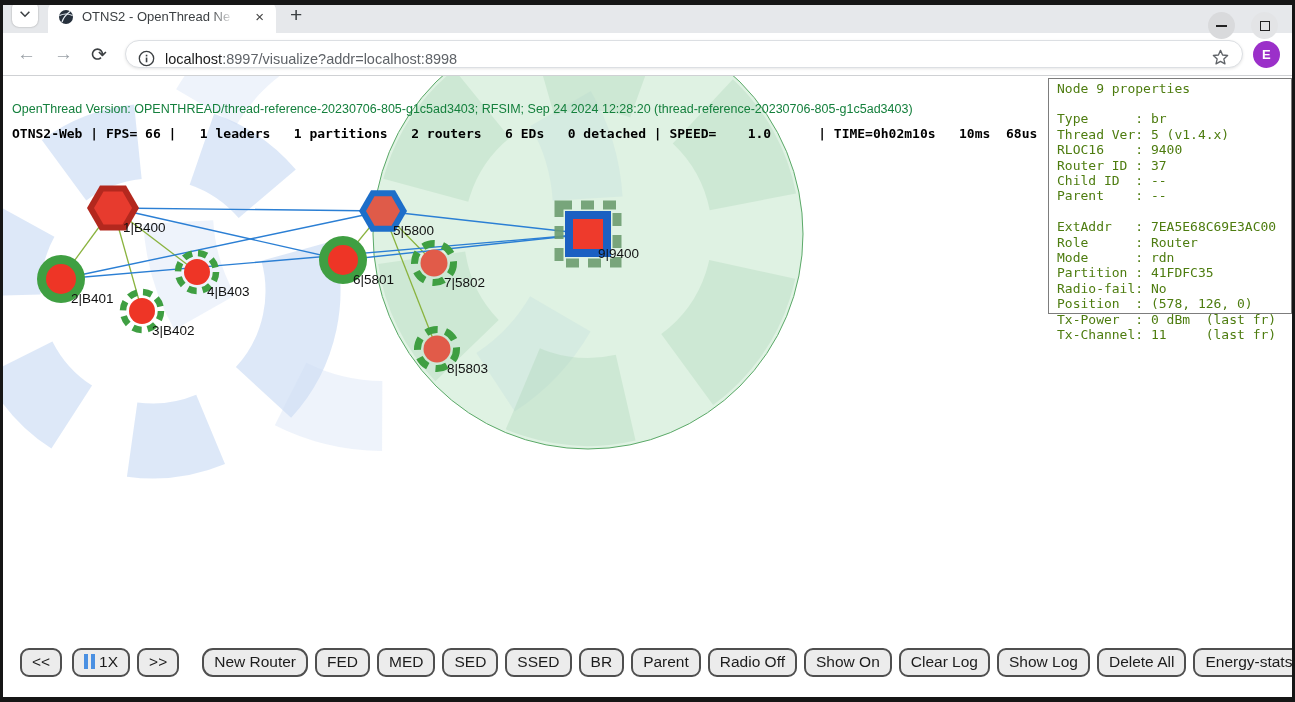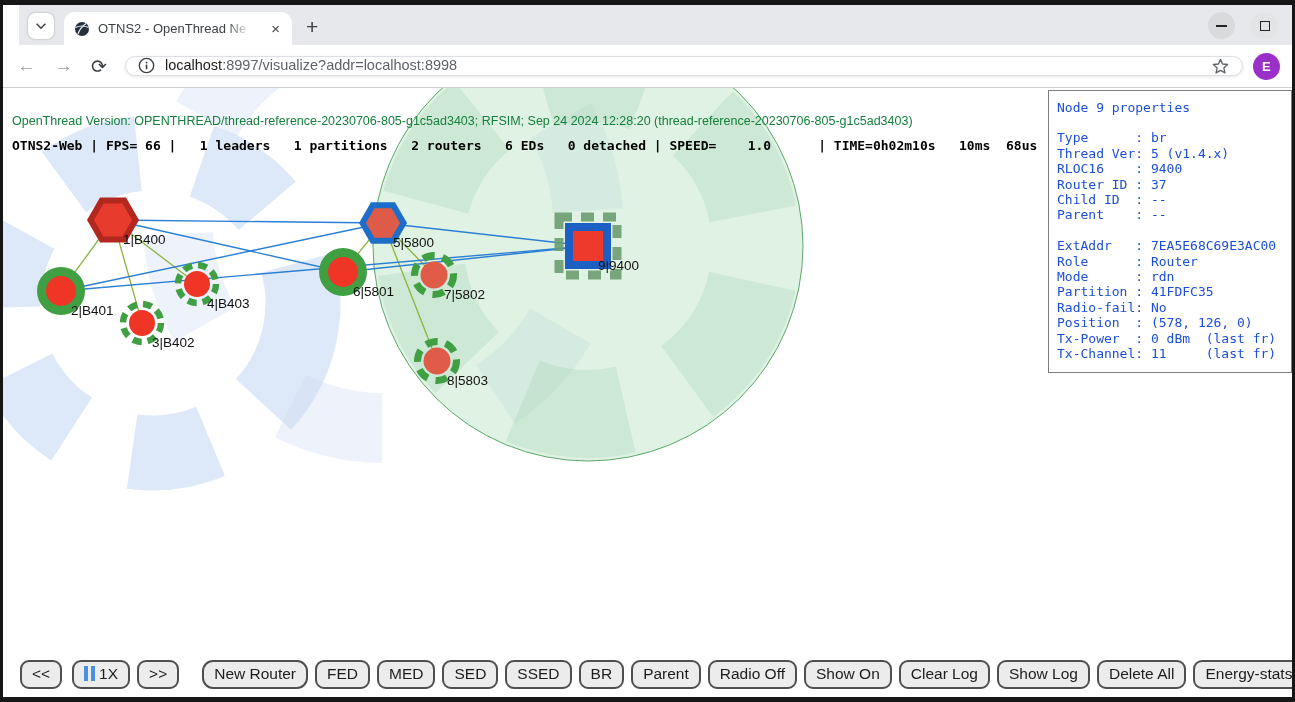--- a/index.html
+++ b/index.html
@@ -4,54 +4,54 @@
 <style>
   * { box-sizing: border-box; margin: 0; padding: 0; }
   html,body { width: 1295px; height: 702px; background:#fff; font-family:"Liberation Sans",sans-serif; }
   .window {
     width:1295px; height:702px;
     border-left:3px solid #161616; border-right:3px solid #161616;
     border-top:5px solid #161616; border-bottom:5px solid #161616;
     display:flex; flex-direction:column; background:#fff; overflow:hidden;
   }
   
-  .titlebar { height:40px; background:#e6e8eb; display:flex; align-items:flex-end; position:relative; flex:0 0 auto;margin-left:16px; }
+  .titlebar { height:28px; background:#e6e8eb; display:flex; align-items:flex-end; position:relative; flex:0 0 auto; }
   .tab-chevron-btn { width:26px; height:26px; background:#fff; border-radius:7px; margin:0 0 6px 9px;
     display:flex; align-items:center; justify-content:center; box-shadow:0 0 2px rgba(0,0,0,.35); cursor:pointer; }
   .tab { height:33px; width:228px; background:#fff; border-radius:11px 11px 0 0; margin-left:10px;
     display:flex; align-items:center; padding:0 8px 0 10px; position:relative; }
   .tab-title { font-size:13px; color:#3c4043; white-space:nowrap; overflow:hidden; width:152px;
     -webkit-mask-image:linear-gradient(90deg,#000 85%,transparent); mask-image:linear-gradient(90deg,#000 85%,transparent); }
   .tab-close { font-size:15px; color:#444; margin-left:auto; cursor:pointer; line-height:1; padding:2px 4px; border-radius:50%; }
   .newtab-btn { font-size:21px; color:#3c4043; margin:0 0 8px 14px; cursor:pointer; line-height:1; }
   .win-controls { position:absolute; right:14px; top:7px; display:flex; gap:16px; align-items:center; }
   .win-btn { width:27px; height:27px; border-radius:50%; background:#d9dadc; display:flex; align-items:center; justify-content:center; cursor:pointer; }
   .win-btn .dash { width:11px; height:2px; background:#222; }
   .win-btn .sq { width:10px; height:10px; border:1.6px solid #222; background:transparent; }
   
   .navbar { height:43px; background:#fff; border-bottom:1px solid #cfd1d4; display:flex; align-items:center; padding:0 10px 0 14px; flex:0 0 auto; }
   .nav-icon { font-size:19px; color:#9aa0a6; margin-right:18px; cursor:pointer; }
   .nav-icon.enabled { color:#3c4043; }
-  .omnibox { flex:1 1 auto; height:20px; border:1px solid #dcdfe3; border-radius:16px; background:#fff;
-    box-shadow:0 1px 3px rgba(0,0,0,.10); display:flex; align-items:flex-start; padding:0 12px; margin-right:10px; max-width:1118px; }
+  .omnibox { flex:1 1 auto; height:28px; border:1px solid #dcdfe3; border-radius:16px; background:#fff;
+    box-shadow:0 1px 3px rgba(0,0,0,.10); display:flex; align-items:flex-end; padding:0 12px; margin-right:10px; max-width:1118px; }
   .info-icon { margin-right:10px; flex:0 0 auto; }
   .url-text { font-size:14.5px; color:#5f6368; white-space:nowrap; overflow:hidden; flex:1 1 auto; }
   .url-text .host { color:#1b1b1b; }
   .star-icon { margin-left:8px; flex:0 0 auto; cursor:pointer; }
   .avatar { width:27px; height:27px; border-radius:50%; background:#9b30c9; color:#fff; font-size:13px; font-weight:bold;
     display:flex; align-items:center; justify-content:center; cursor:pointer; flex:0 0 auto; }
   
   .content { position:relative; height:563px; background:#fff; flex:0 0 auto; overflow:hidden; }
   #topology-svg { position:absolute; left:0; top:0; }
   .statusline { position:absolute; left:9px; top:7px; font-family:"DejaVu Sans Mono",monospace;
     font-size:13px; font-weight:bold; color:#000; white-space:pre; z-index:3;margin-top:43px; }
   .versionline { position:absolute; left:9px; top:26px; font-size:12.5px; color:#15803d; white-space:pre; z-index:3; }
-  .props-panel { position:absolute; right:0; top:2px; width:244px; height:283px; background:#fff;
-    border:1px solid #7d7d7d; padding:9px 8px; z-index:4;
-    font-family:"DejaVu Sans Mono",monospace; font-size:13px; line-height:15.4px; color:#1d4ed8; }
+  .props-panel { position:absolute; right:0; top:2px; width:244px; height:236px; background:#fff;
+    border:1px solid #7d7d7d; padding:2px 8px; z-index:4;
+    font-family:"DejaVu Sans Mono",monospace; font-size:13px; line-height:15.4px; color:#4d7c0f; }
   .props-title { white-space:pre; }
   .props-body { white-space:pre; margin-top:15px; }
   
   .toolbar { height:46px; background:#fff; display:flex; align-items:center; padding-left:17px; gap:7px; flex:0 0 auto; }
   .tb-btn { background:#ececec; border:2px solid #4f4f4f; border-radius:9px; padding:3px 10px 4px;
     font-family:"Liberation Sans",sans-serif; font-size:15.5px; color:#1c1c1c; cursor:pointer; white-space:nowrap;
     display:flex; align-items:center; }
   .tb-btn.grp-speed { margin-left:3px; }
   .tb-btn.grp-new { margin-left:16px;border-radius:11px; }
   .pause-bars { display:inline-flex; gap:3px; margin-right:4px; }

